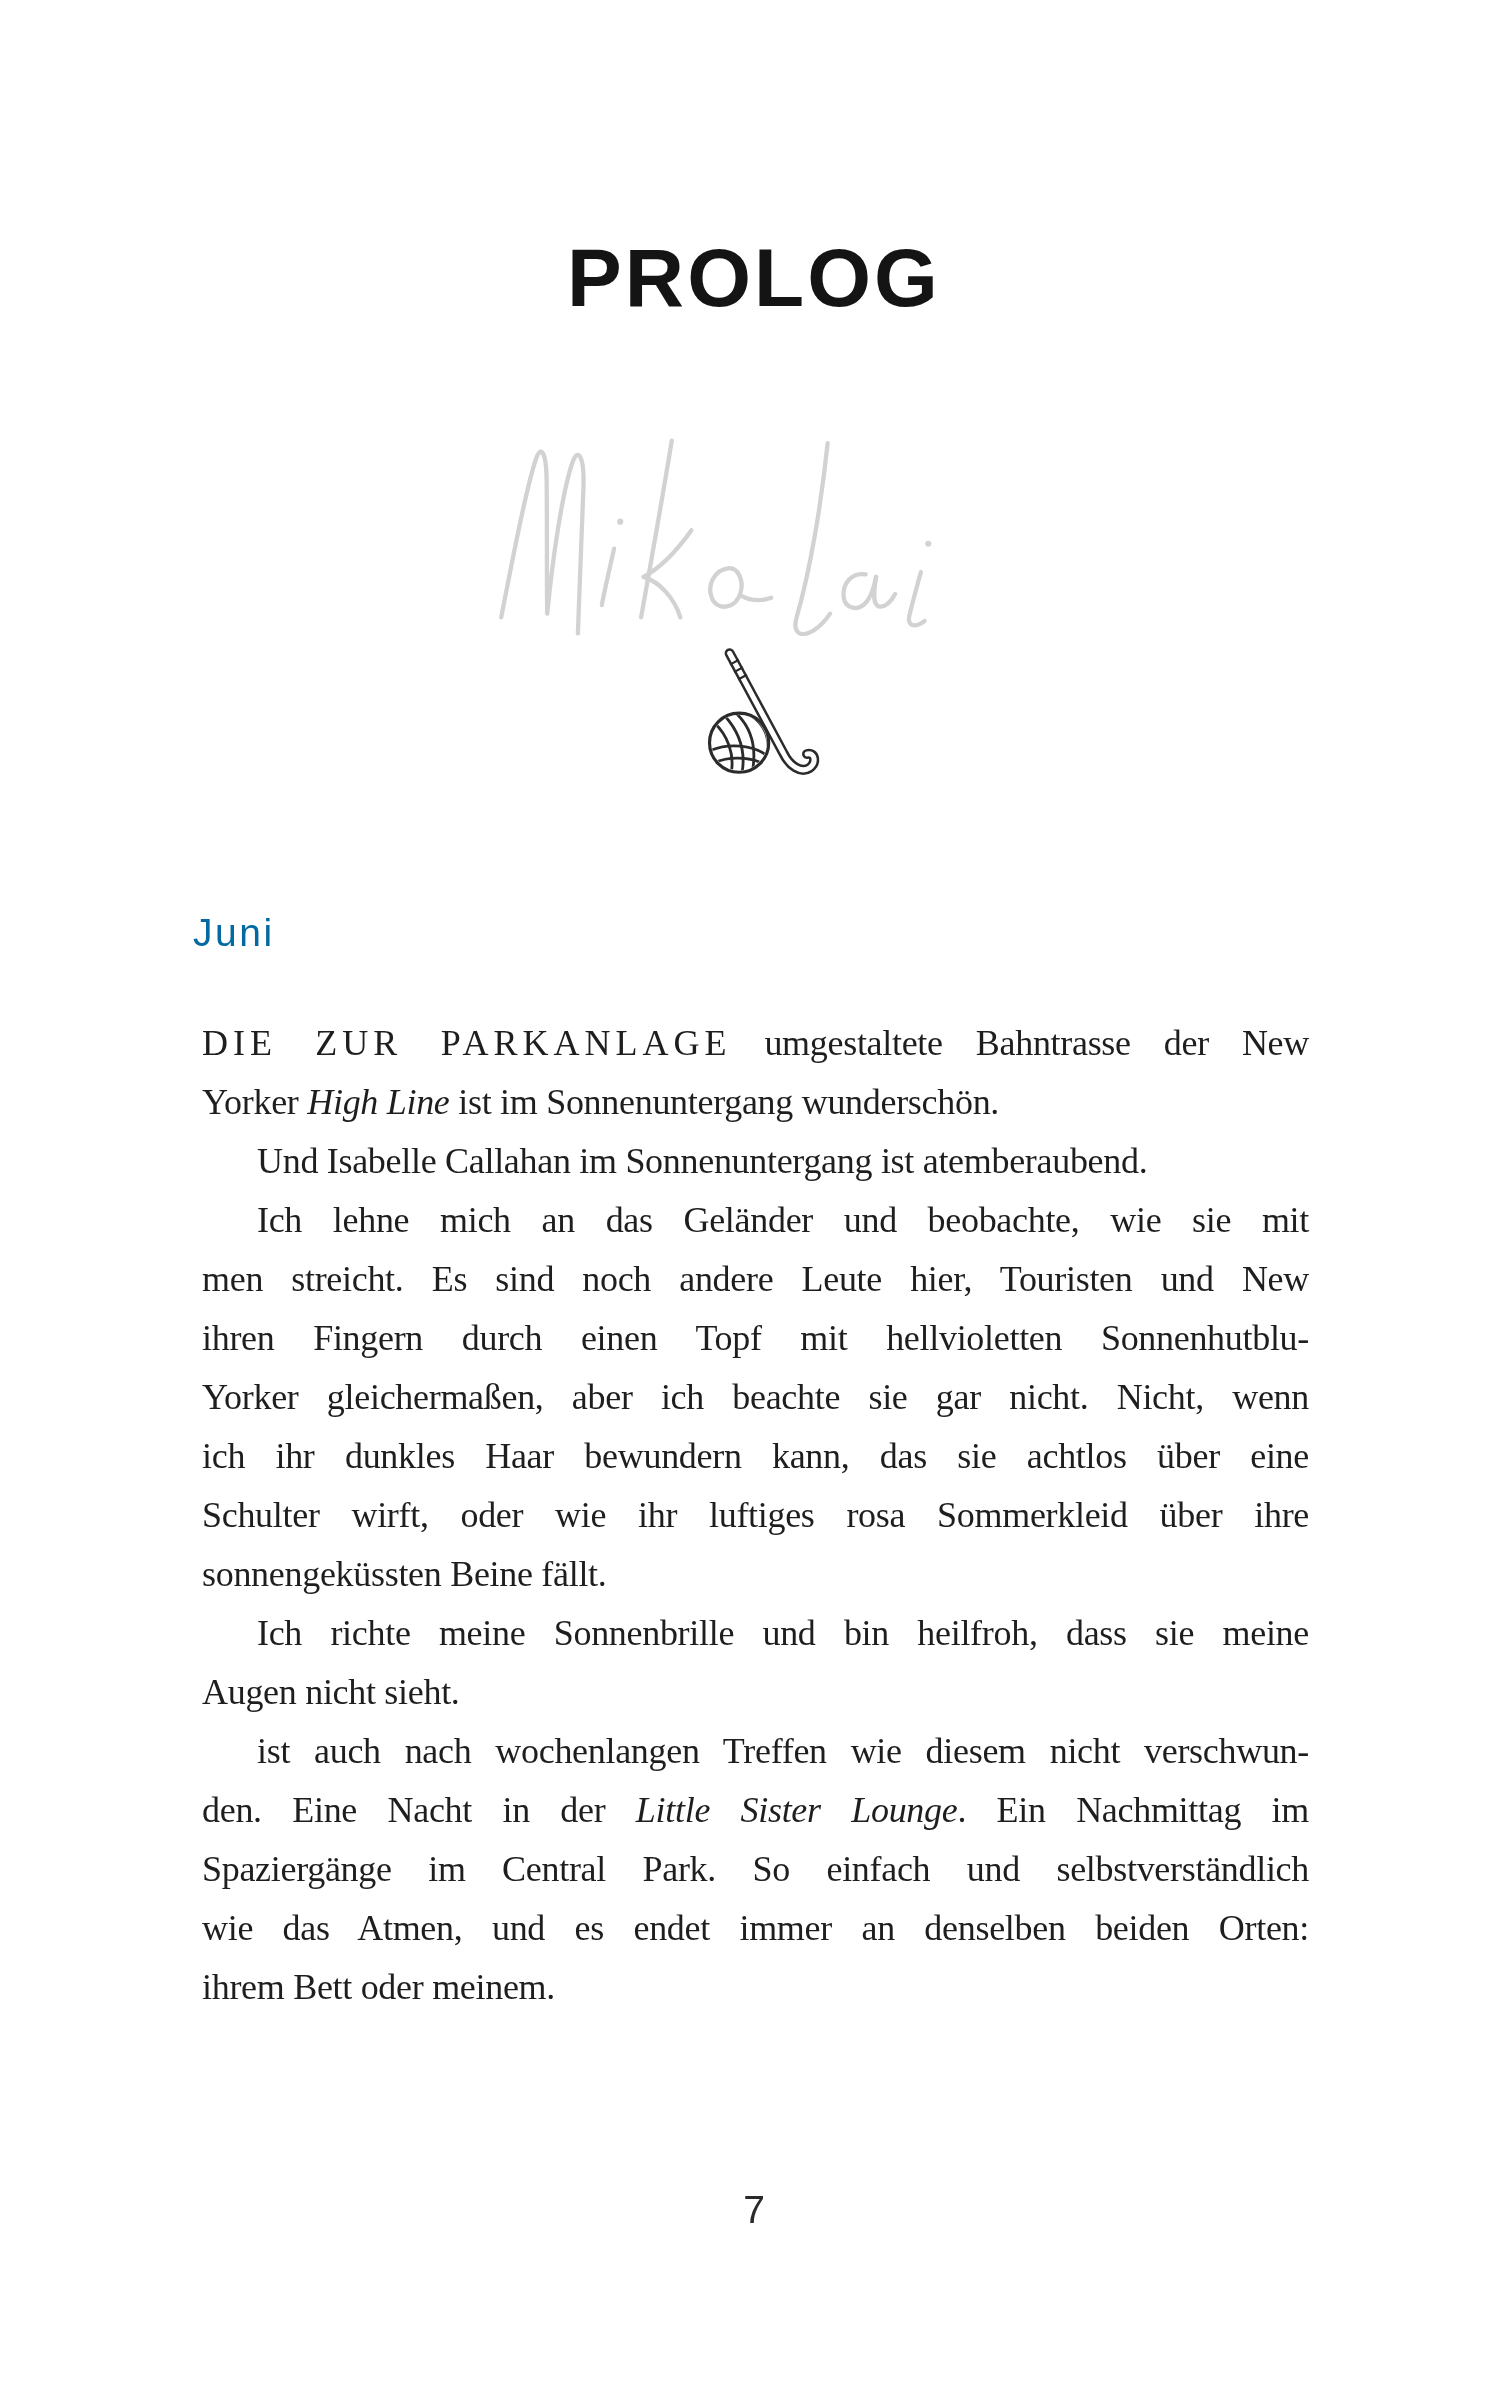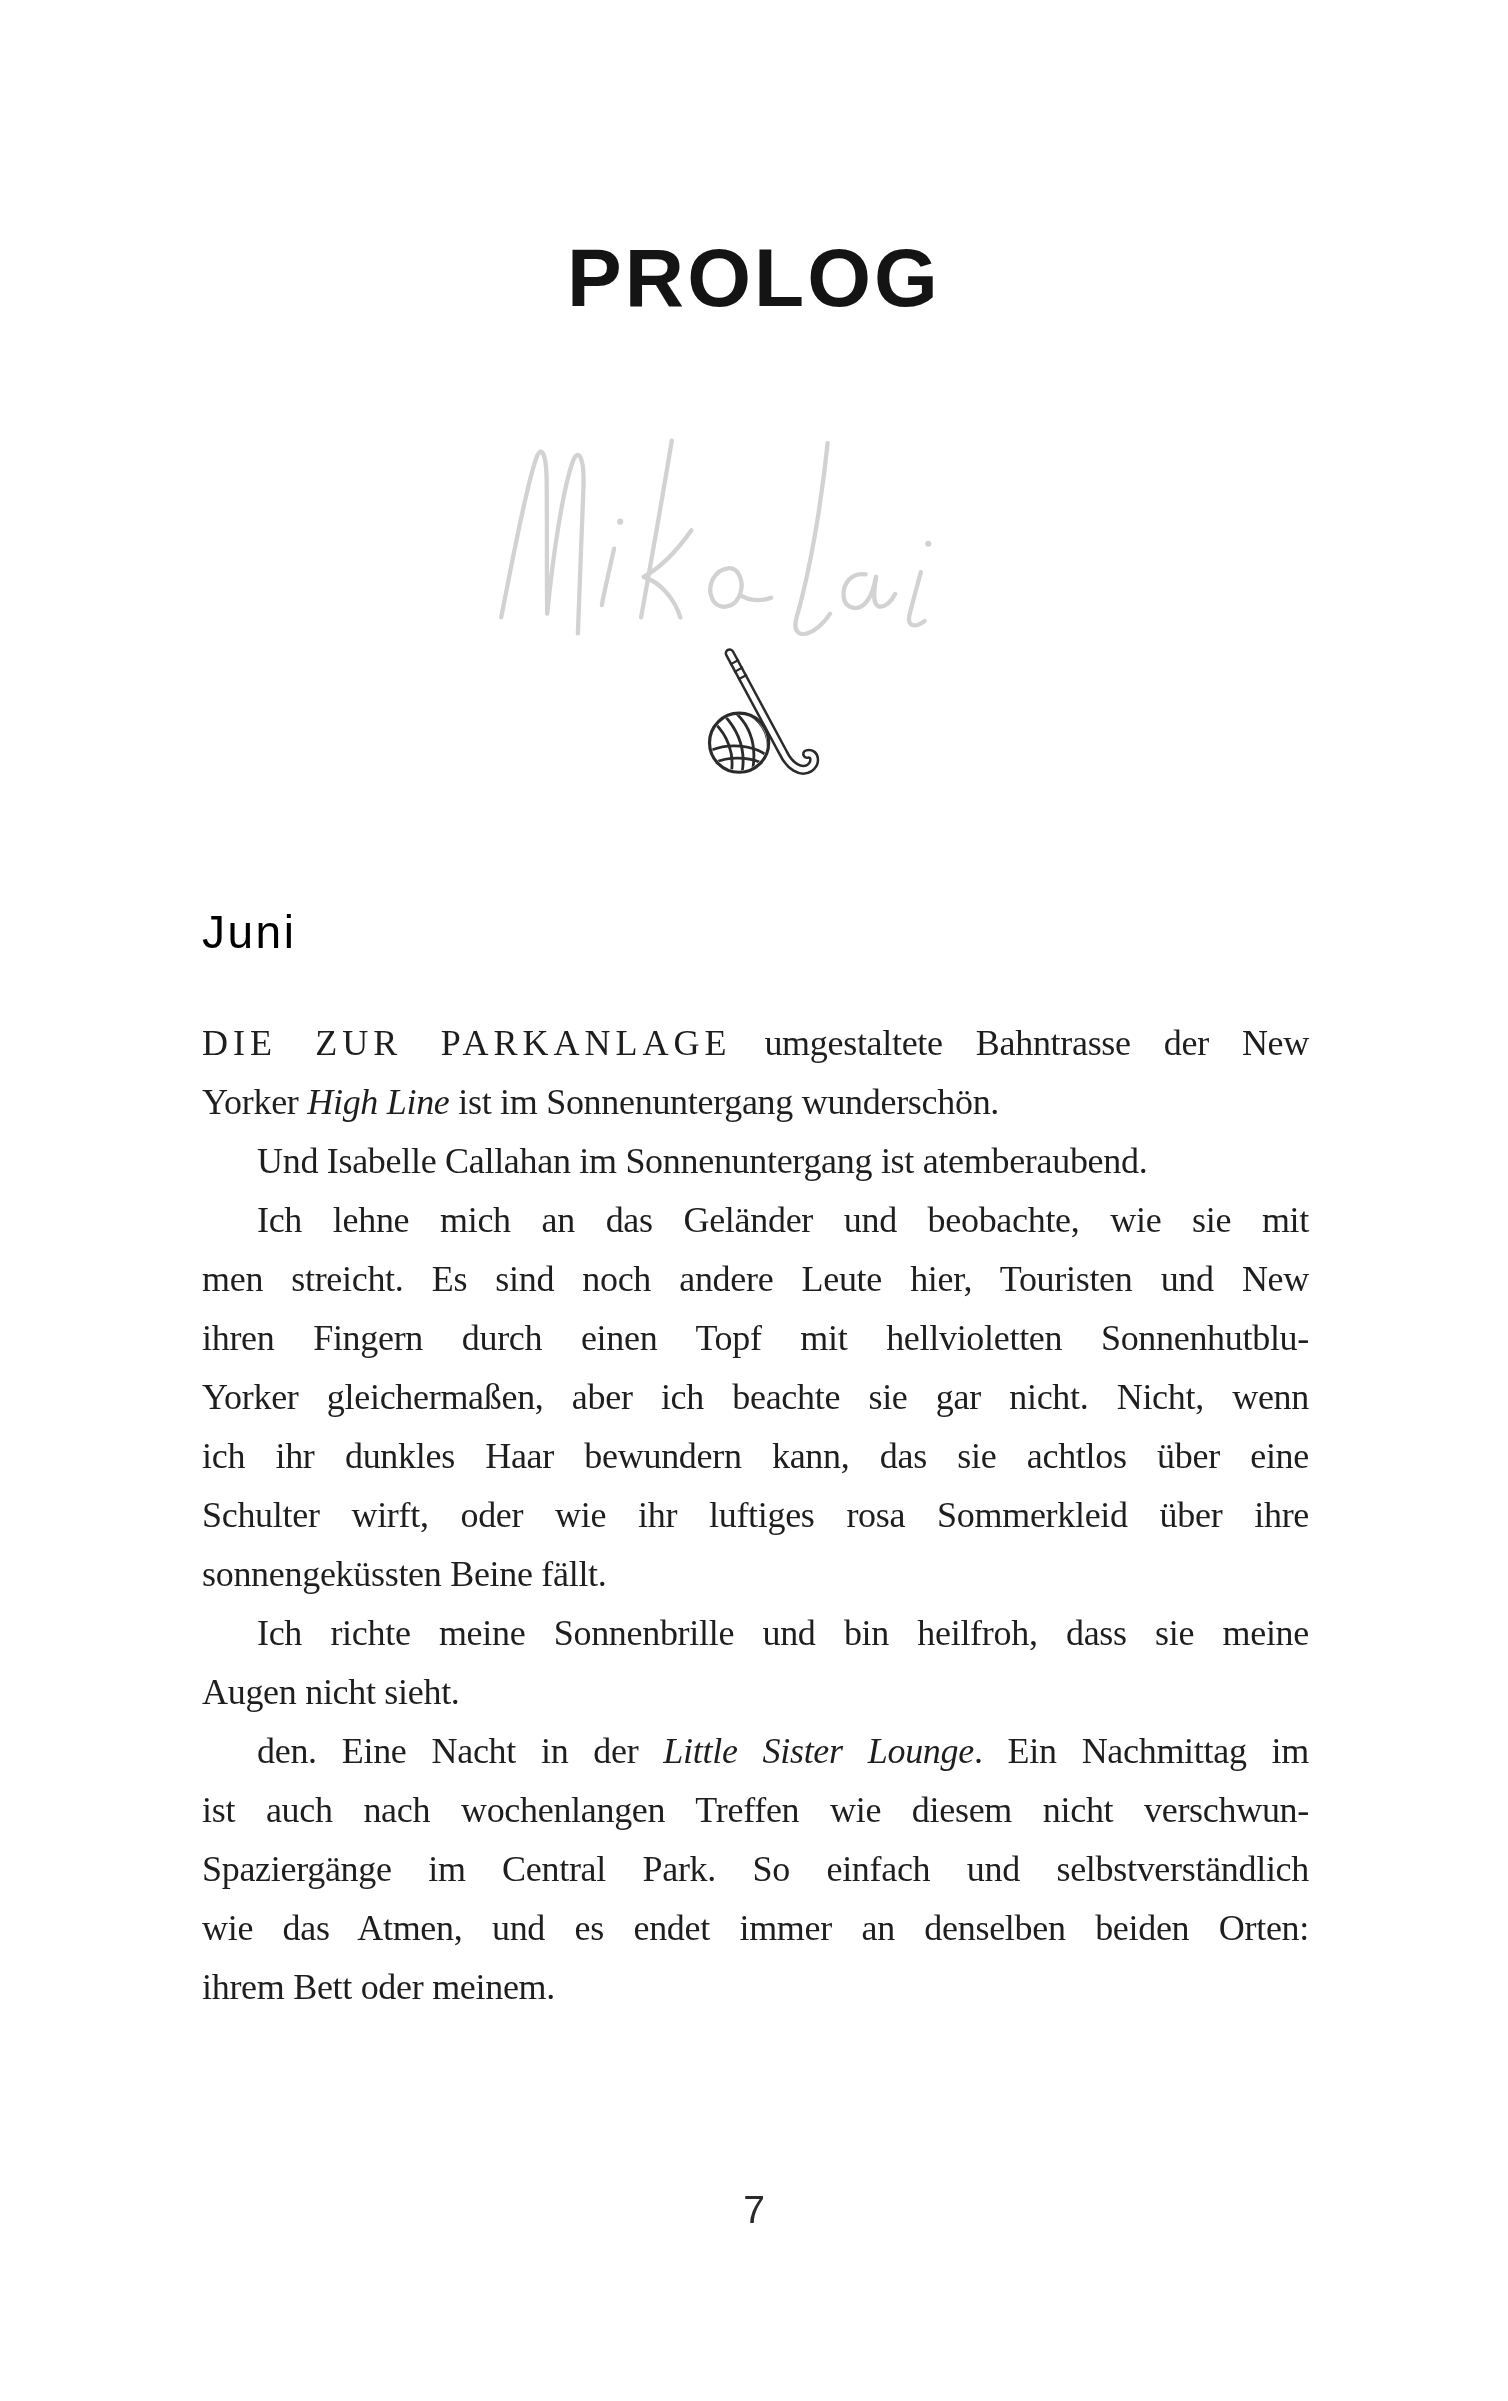--- a/index.html
+++ b/index.html
@@ -9,23 +9,23 @@
   }
   .title {
     position:absolute; top:231px; left:0; width:100%;
     text-align:center; margin:0;
     font-family:"Liberation Sans", sans-serif;
     font-weight:700; font-size:82px; letter-spacing:3.1px; color:#141414;
   }
   .signature { position:absolute; top:422px; left:50%; transform:translateX(-50%); }
   .chapter-icon { position:absolute; top:647px; left:695px; }
   .section-label {
-    position:absolute; top:913px; left:202px;
+    position:absolute; top:913px; left:193px;
     font-family:"Liberation Sans", sans-serif;
-    font-size:46px; line-height:39px; letter-spacing:2.5px; color:#000000;
+    font-size:39px; line-height:39px; letter-spacing:2.5px; color:#0369a1;
   }
   .body-text {
     position:absolute; top:1014px; left:202px; width:1107px;
     font-size:36px; color:#1e1e1e; letter-spacing:-0.3px;
   }
   .para { margin:0; }
   .line { line-height:59px; text-align:justify; text-align-last:justify; hyphens:none; }
   .line.last { text-align-last:left; }
   .para.indented .line:first-child { text-indent:55px; }
   .seg.caps { letter-spacing:5px; }
@@ -100,22 +100,22 @@
         <div class="line"><span class="seg normal">Yorker gleichermaßen, aber ich beachte sie gar nicht. Nicht, wenn</span></div>
         <div class="line"><span class="seg normal">ich ihr dunkles Haar bewundern kann, das sie achtlos über eine</span></div>
         <div class="line"><span class="seg normal">Schulter wirft, oder wie ihr luftiges rosa Sommerkleid über ihre</span></div>
         <div class="line last"><span class="seg normal">sonnengeküssten Beine fällt.</span></div>
       </div>
       <div class="para indented">
         <div class="line"><span class="seg normal">Ich richte meine Sonnenbrille und bin heilfroh, dass sie meine</span></div>
         <div class="line last"><span class="seg normal">Augen nicht sieht.</span></div>
       </div>
       <div class="para indented">
+        <div class="line"><span class="seg normal">ist auch nach wochenlangen Treffen wie diesem nicht verschwun-</span></div>
         <div class="line"><span class="seg normal">den. Eine Nacht in der </span><span class="seg italic">Little Sister Lounge</span><span class="seg normal">. Ein Nachmittag im</span></div>
-        <div class="line"><span class="seg normal">ist auch nach wochenlangen Treffen wie diesem nicht verschwun-</span></div>
         <div class="line"><span class="seg normal">Spaziergänge im Central Park. So einfach und selbstverständlich</span></div>
         <div class="line"><span class="seg normal">wie das Atmen, und es endet immer an denselben beiden Orten:</span></div>
         <div class="line last"><span class="seg normal">ihrem Bett oder meinem.</span></div>
       </div>
     </div>
 
   <div class="page-number">7</div>
 
 </div>
 

